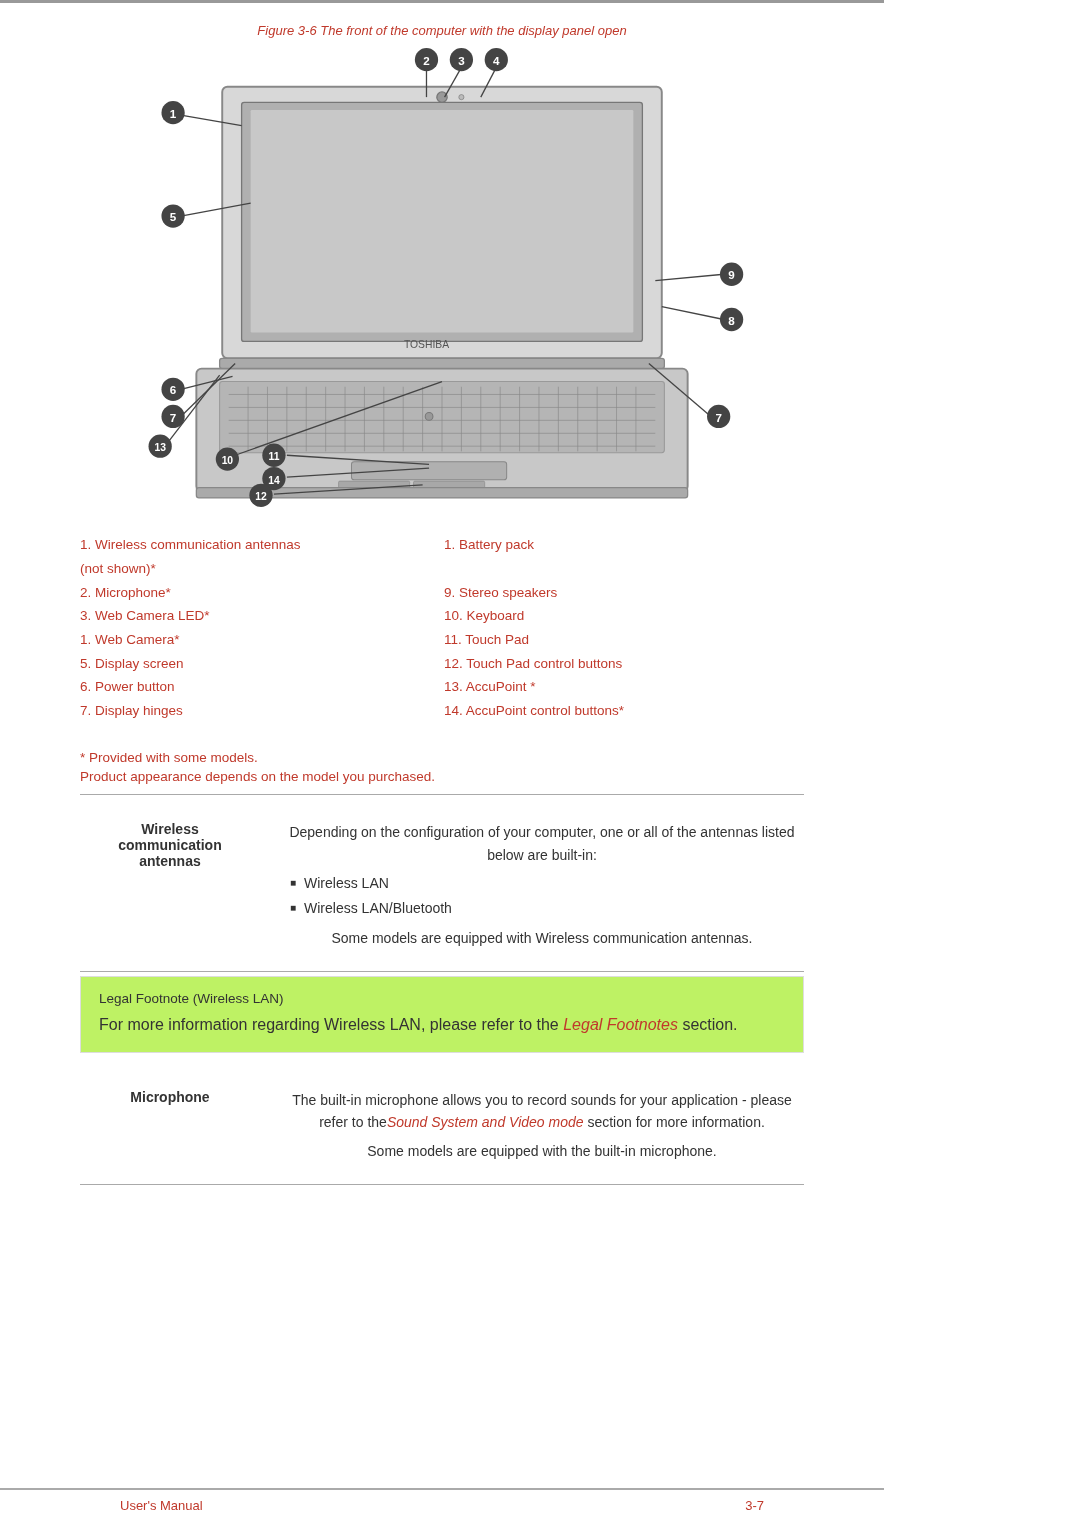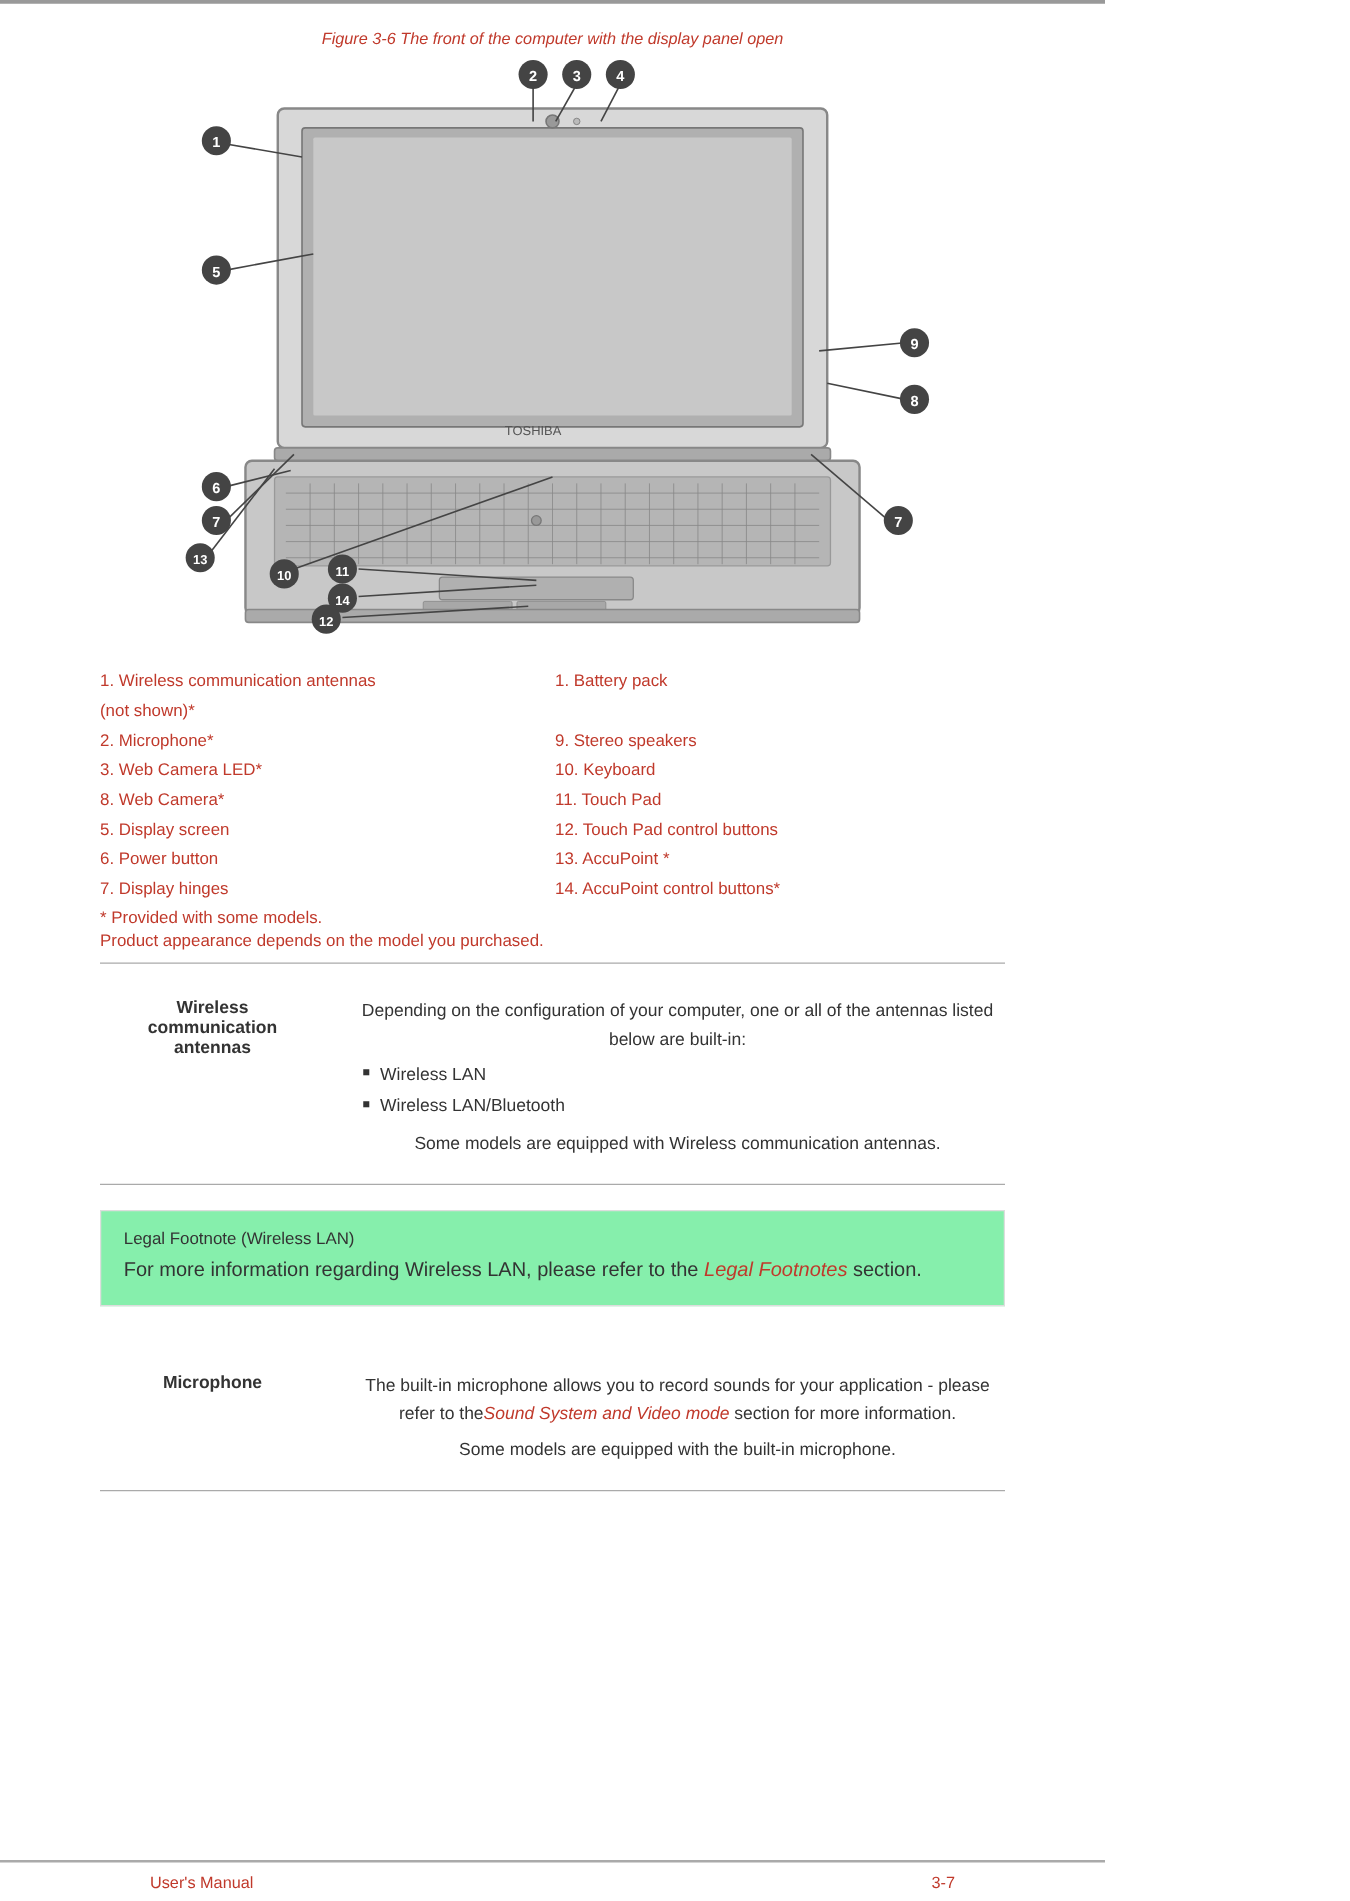--- a/index.html
+++ b/index.html
@@ -53,21 +53,21 @@
     
     .laptop-svg {
       width: 100%;
       height: 100%;
     }
 
     
     .parts-list {
       display: flex;
       gap: 4px;
-      margin-bottom: 4px;
+      margin-bottom: 28px;
       margin-top: 8px;
     }
 
     .parts-col {
       flex: 1;
     }
 
     .parts-col p {
       color: #c0392b;
       font-size: 13.5px;
@@ -128,24 +128,24 @@
     .bullet-list li::before {
       content: "■";
       font-size: 10px;
       margin-right: 8px;
       margin-top: 3px;
       color: #333;
     }
 
     
     .footnote-box {
-      background: #86efac;
+      background: #bef264;
       border: 1px solid #ddd;
       padding: 14px 18px;
-      margin: 20px 0;
+      margin: 4px 0;
     }
 
     .footnote-title {
       font-size: 13.5px;
       margin-bottom: 6px;
     }
 
     .footnote-body {
       font-size: 16px;
       line-height: 1.6;
@@ -300,21 +300,21 @@
 
       </svg>
     </div>
 
     <div class="parts-list">
       <div class="parts-col">
         <p>1. Wireless communication antennas</p>
         <p>(not shown)*</p>
         <p>2. Microphone*</p>
         <p>3. Web Camera LED*</p>
-        <p>8. Web Camera*</p>
+        <p>1. Web Camera*</p>
         <p>5. Display screen</p>
         <p>6. Power button</p>
         <p>7. Display hinges</p>
       </div>
       <div class="parts-col">
         <p>1. Battery pack</p>
         <p>&nbsp;</p>
         <p>9. Stereo speakers</p>
         <p>10. Keyboard</p>
         <p>11. Touch Pad</p>

